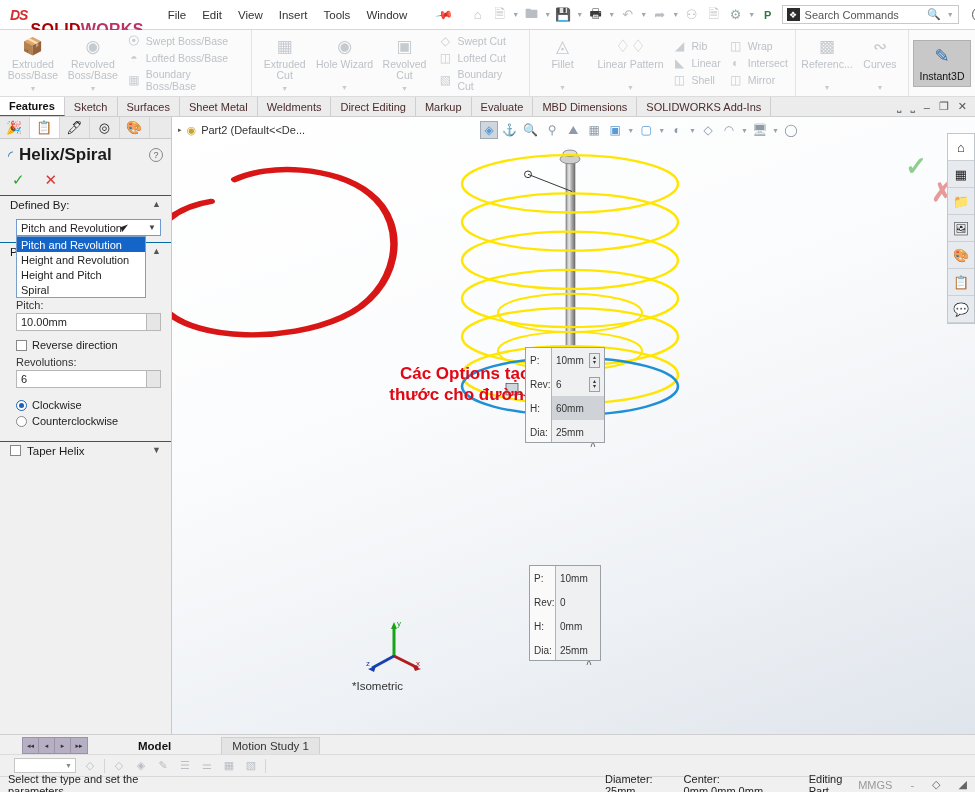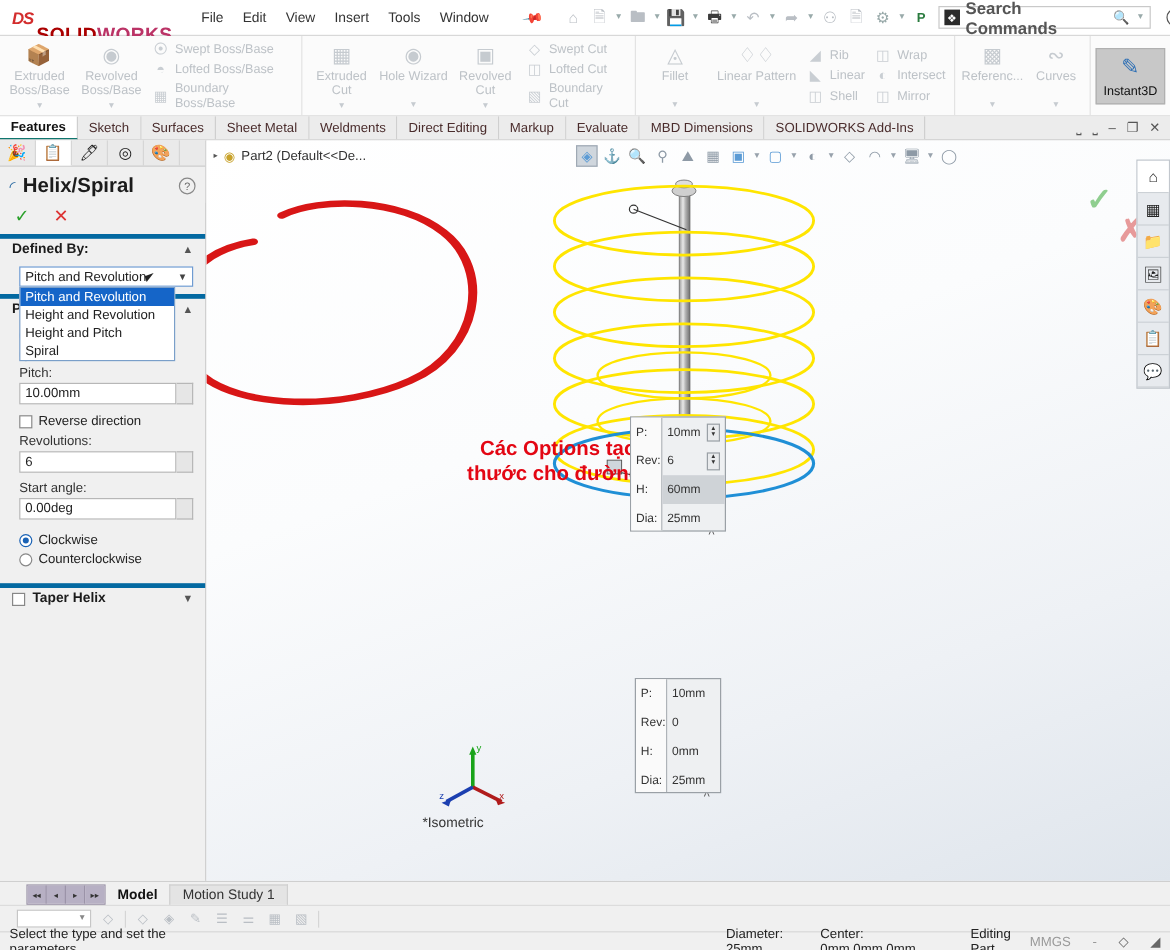--- a/index.html
+++ b/index.html
@@ -27,21 +27,21 @@
   .ticons{ display:flex; align-items:center; gap:2px; }
   .tbtn{ width:20px;height:20px; display:flex;align-items:center;justify-content:center;
          color:#b9bec4; font-size:13px; }
   .caret{ font-size:7px; color:#9aa; width:8px; text-align:center;}
   .searchbox{
     display:flex; align-items:center; gap:5px; border:1px solid #c9c9c9; background:#fff;
     height:19px; padding:0 4px; margin-left:4px;
   }
   .searchbox .swlogo{ width:13px;height:13px;background:#2b2b2b;color:#fff;font-size:9px;
       display:flex;align-items:center;justify-content:center;}
-  .searchbox .ph{ color:#555; font-size:14px; width:118px;font-weight:bold; }
+  .searchbox .ph{ color:#555; font-size:11px; width:118px; }
   .searchbox .mag{ color:#333; font-size:11px;}
   .wbtns{ display:flex; align-items:center; gap:0; margin-left:6px;}
   .wbtn{ width:28px;height:24px;display:flex;align-items:center;justify-content:center;
         color:#444; font-size:12px;}
   .circleicon{ width:15px;height:15px;border:1.4px solid #555;border-radius:50%;
         display:flex;align-items:center;justify-content:center;font-size:9px;color:#555;}
 
   
   .ribbon{ height:67px; background:#fbfbfb; border-bottom:1px solid #dcdcdc;
            display:flex; align-items:stretch; flex:0 0 67px; overflow:hidden;}
@@ -80,22 +80,22 @@
   .pmtab.active{ background:#fff; }
   .pmhead{ display:flex; align-items:center; gap:6px; padding:6px 8px 4px 8px; background:#f0f0f0;}
   .pmhead .ttl{ font-weight:bold; font-size:17px; color:#1b1b1b;}
   .pmhead .hlx{ color:#2e6da4; font-size:13px;}
   .pmhead .help{ margin-left:auto; color:#666; font-size:12px;
     border:1.2px solid #888; border-radius:50%; width:14px;height:14px;
     display:flex;align-items:center;justify-content:center; font-size:9px;}
   .okrow{ display:flex; gap:20px; padding:2px 12px 6px 12px; }
   .okrow .ok{ color:#2aa02a; font-size:15px; }
   .okrow .cancel{ color:#d33; font-size:15px; }
-  .secthead{ display:flex; align-items:center; font-weight:bold; font-size:11.5px; color:#1b1b1b;
-             padding:3px 10px 3px 10px; border-top:4px solid #0369a1;}
+  .secthead{ display:flex; align-items:flex-start; font-weight:normal; font-size:11.5px; color:#1b1b1b;
+             padding:3px 10px 3px 10px; border-top:1px solid #0369a1;}
   .secthead .chev{ margin-left:auto; font-size:9px; color:#555;}
   .fld{ padding:2px 10px 5px 16px; }
   .lbl{ font-size:11px; color:#333; margin-bottom:2px;}
   .input{ background:#fff; border:1px solid #b7b7b7; height:18px; display:flex; align-items:center;
           padding:0 4px; font-size:11px; color:#222; position:relative;}
   .inputwrap{ display:flex; align-items:stretch; }
   .inputwrap .input{ flex:1; }
   .spin{ width:14px; background:#e6e6e6; border:1px solid #b7b7b7; border-left:none; }
   .chkrow{ display:flex; align-items:center; gap:5px; padding:3px 10px 3px 16px; font-size:11px;}
   .chk{ width:11px;height:11px;border:1px solid #888; background:#fff; display:inline-block;}
@@ -165,21 +165,21 @@
   .annot-text{ position:absolute; left:200px; top:246px; color:#e30613; font-size:17px;
      font-weight:bold; line-height:21px; text-align:center; width:225px; }
 
   
   .bottom{ flex:0 0 auto; }
   .msrow{ height:20px; background:#f0f0f0; border-top:1px solid #cfcfcf; display:flex;
           align-items:flex-end; padding-left:22px; gap:0;}
   .navbtns{ display:flex; border:1px solid #9b93a8; }
   .nb{ width:16px;height:15px; background:#b7b0c4; border-right:1px solid #9b93a8;
        display:flex;align-items:center;justify-content:center;font-size:7px;color:#333;}
-  .mtab{ padding:2px 10px; font-size:11.5px; }
+  .mtab{ padding:2px 10px; font-size:11.5px;margin-left:40px; }
   .mtab.act{ font-weight:bold; color:#111;}
   .mtab.inact{ background:#e4e4e4; border:1px solid #cfcfcf; border-bottom:none; color:#333;}
   .tbrow{ height:22px; background:#f0f0f0; border-top:1px solid #dcdcdc; display:flex;
           align-items:center; padding-left:14px; gap:6px;}
   .tbcombo{ width:62px;height:15px;background:#fff;border:1px solid #c6c6c6;display:flex;align-items:center;
        justify-content:flex-end; padding-right:3px; font-size:7px; color:#888;}
   .tbi{ width:16px;height:16px;display:flex;align-items:center;justify-content:center;
         font-size:11px; color:#b9bec4;}
   .tbsep{ width:1px;height:14px;background:#d5d5d5;}
   .statusbar{ height:16px; background:#f0f0f0; border-top:1px solid #d8d8d8;
@@ -460,27 +460,20 @@
       </div>
 
       <div class="fld">
         <div class="lbl">Revolutions:</div>
         <div class="inputwrap">
           <div class="input">6</div>
           <div class="spin"></div>
         </div>
       </div>
 
-      <div class="fld">
-        <div class="lbl">Start angle:</div>
-        <div class="inputwrap">
-          <div class="input">0.00deg</div>
-          <div class="spin"></div>
-        </div>
-      </div>
 
       <div class="radrow" style="padding-top:6px">
         <span class="rad on"></span>
         <span>Clockwise</span>
       </div>
       <div class="radrow">
         <span class="rad plain"></span>
         <span>Counterclockwise</span>
       </div>
 

